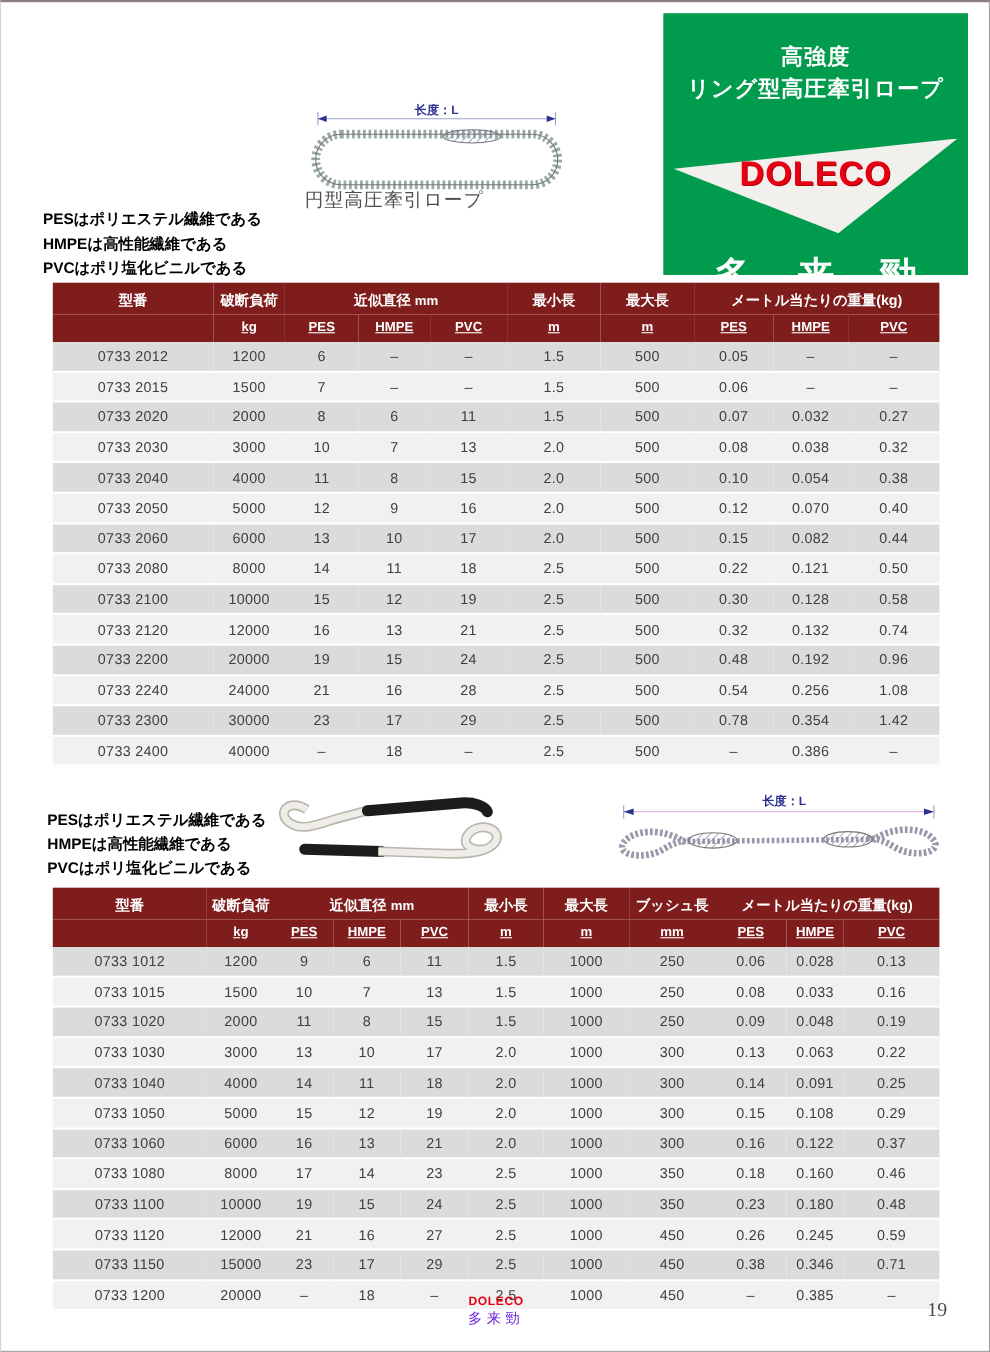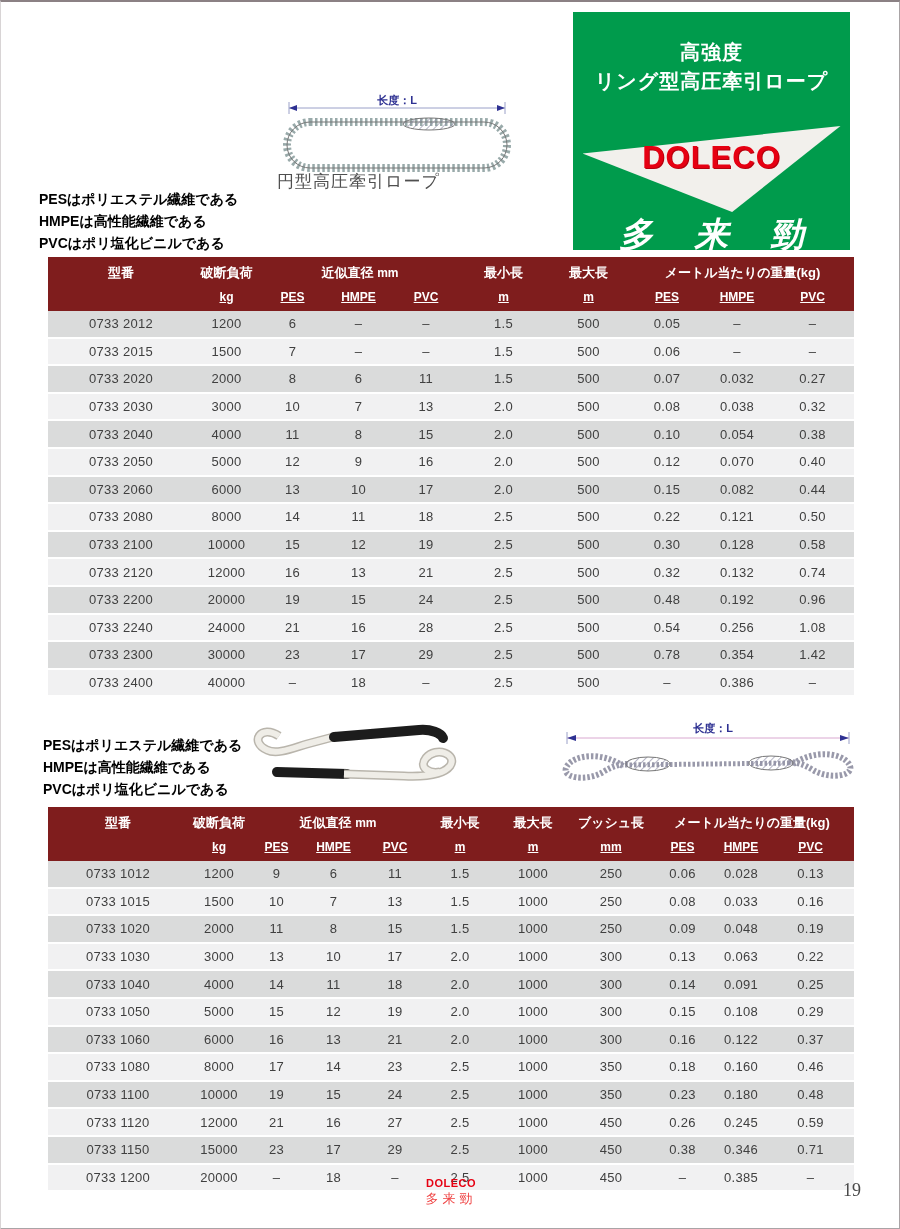--- a/index.html
+++ b/index.html
@@ -4,35 +4,35 @@
 <style>
   html,body{margin:0;padding:0;background:#fff;}
   #page{
     position:relative;width:898px;height:1226px;margin:0 auto;
     background:#fff;border-top:2px solid #8b8184;border-right:2px solid #a9a4a6;
     border-bottom:2px solid #a9a4a6;border-left:1px solid #d8d4d5;
     font-family:"Liberation Sans","DejaVu Sans",sans-serif;overflow:hidden;
   }
   
   .banner{
-    position:absolute;left:572px;top:10px;width:277px;height:238px;
+    position:absolute;left:602px;top:10px;width:277px;height:238px;
     background:#009B4C;color:#fff;text-align:center;
   }
   .banner-title{margin-top:26px;font-size:20px;font-weight:bold;line-height:29px;letter-spacing:1px;}
   .logo-wrap{position:relative;margin:28px auto 0;width:258px;height:88px;}
   .logo-tri{
     position:absolute;left:0;top:2px;width:258px;height:86px;background:#f2f0ec;
     clip-path:polygon(0 32%,100% 0,58% 100%);
   }
   .logo-word{
     position:absolute;left:22px;top:16px;width:214px;
     color:#E60012;font-size:31px;font-weight:900;letter-spacing:1px;
     font-family:"Liberation Sans",sans-serif;text-shadow:1px 1px 0 #b5000e;
   }
-  .banner-cn{margin-top:0;font-size:34px;font-weight:bold;letter-spacing:16px;text-indent:16px;font-style:italic;}
+  .banner-cn{margin-top:16px;font-size:34px;font-weight:bold;letter-spacing:16px;text-indent:16px;}
   
   .notes{position:absolute;color:#000000;font-size:14px;font-weight:600;line-height:22px;}
   .notes1{left:38px;top:186px;}
   .notes2{left:42px;top:732px;}
   
   .diag1{position:absolute;left:276px;top:92px;}
   .caption1{position:absolute;left:276px;top:168px;width:240px;text-align:left;
     font-size:17px;color:#4f4f4f;letter-spacing:1px;}
   .photo2{position:absolute;left:248px;top:712px;}
   .diag2{position:absolute;left:552px;top:714px;}
@@ -52,21 +52,21 @@
   .unit-mm{font-size:12px;font-weight:bold;}
   .spec-table tbody td{
     height:23.6px;text-align:center;vertical-align:middle;
     border-bottom:2px solid #fff;letter-spacing:.3px;
   }
   .spec-table tbody tr:nth-child(odd) td{background:#DADBDB;}
   .spec-table tbody tr:nth-child(even) td{background:#F1F1F2;}
   
   .footer-logo{position:absolute;left:395px;top:1175px;width:110px;text-align:center;}
   .footer-logo .fl-en{color:#E60012;font-size:11px;font-weight:900;letter-spacing:.5px;}
-  .footer-logo .fl-cn{color:#ef4444;font-size:13px;letter-spacing:4px;margin-top:1px;}
+  .footer-logo .fl-cn{color:#6d28d9;font-size:13px;letter-spacing:4px;margin-top:1px;}
   .page-num{position:absolute;right:38px;top:1178px;font-family:"Liberation Serif","DejaVu Serif",serif;
     font-size:18px;color:#4a4a4a;}
   .dim-label{font-size:11px;font-weight:bold;fill:#2e3192;}
 </style>
 </head>
 <body>
 
 <div id="page">
 
   <div class="banner">

